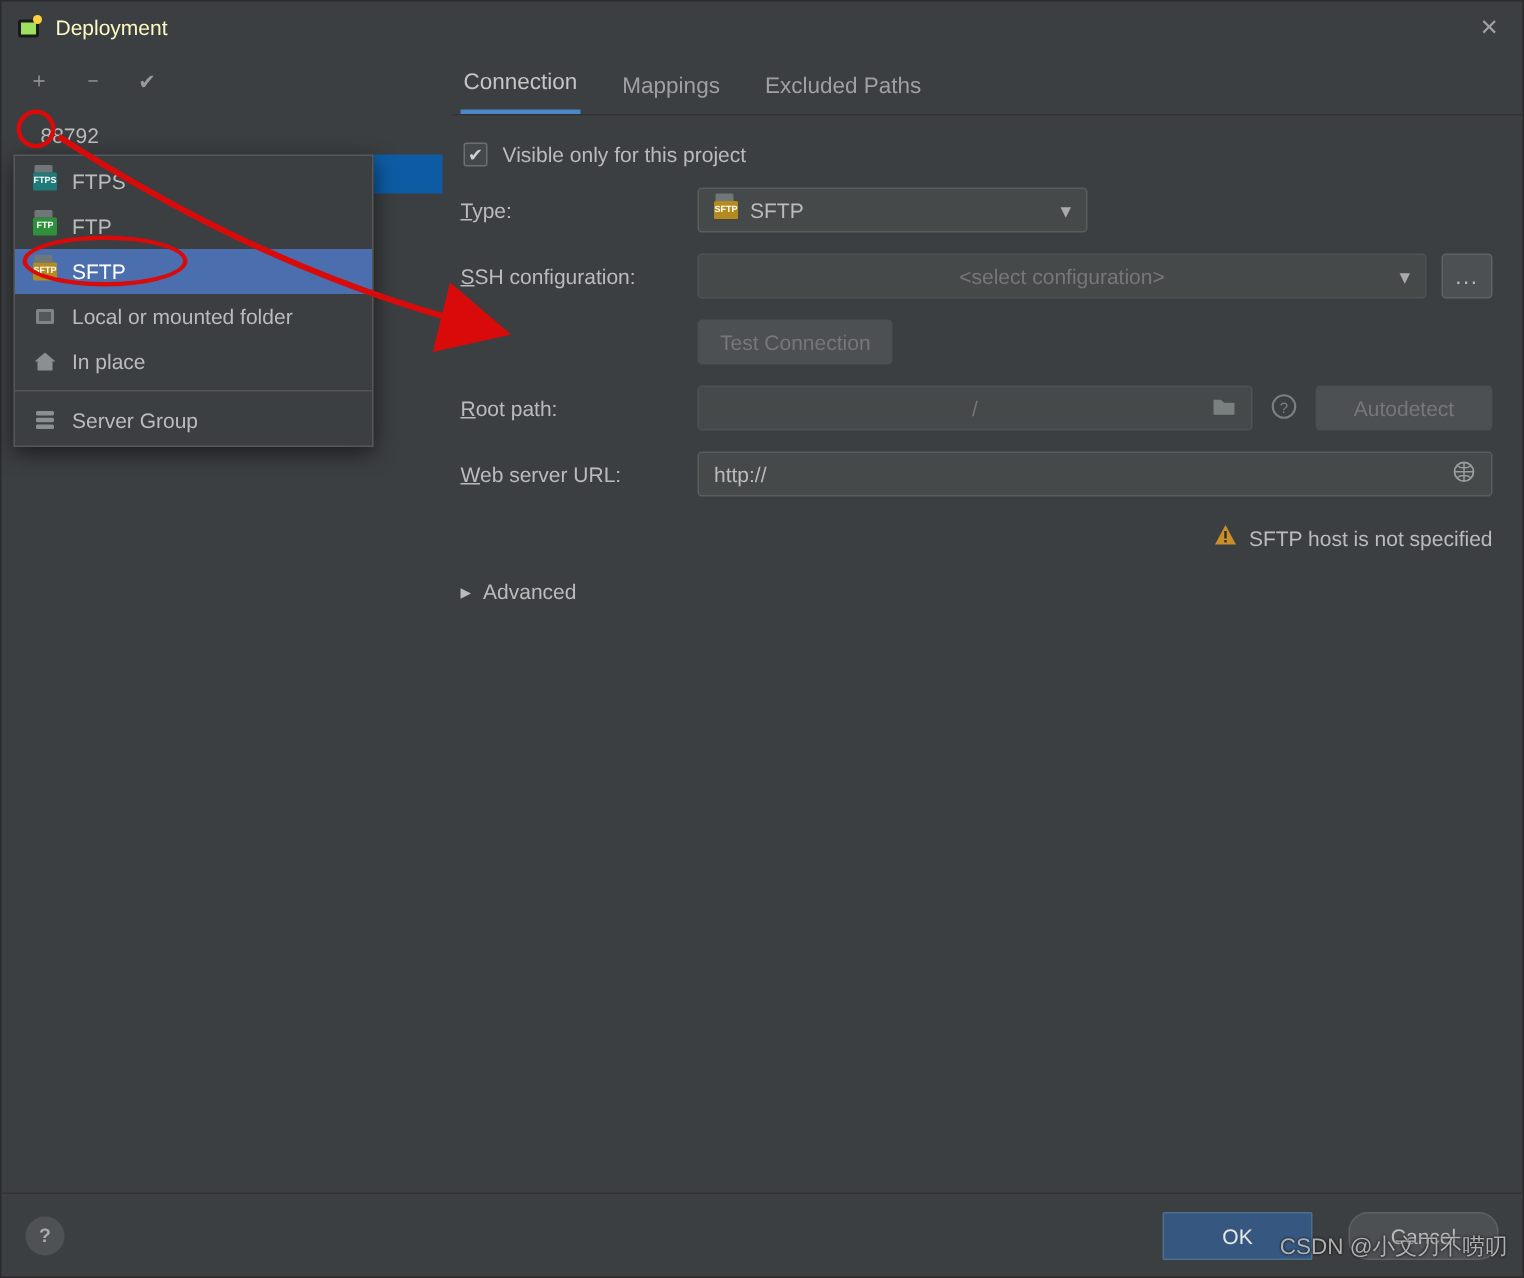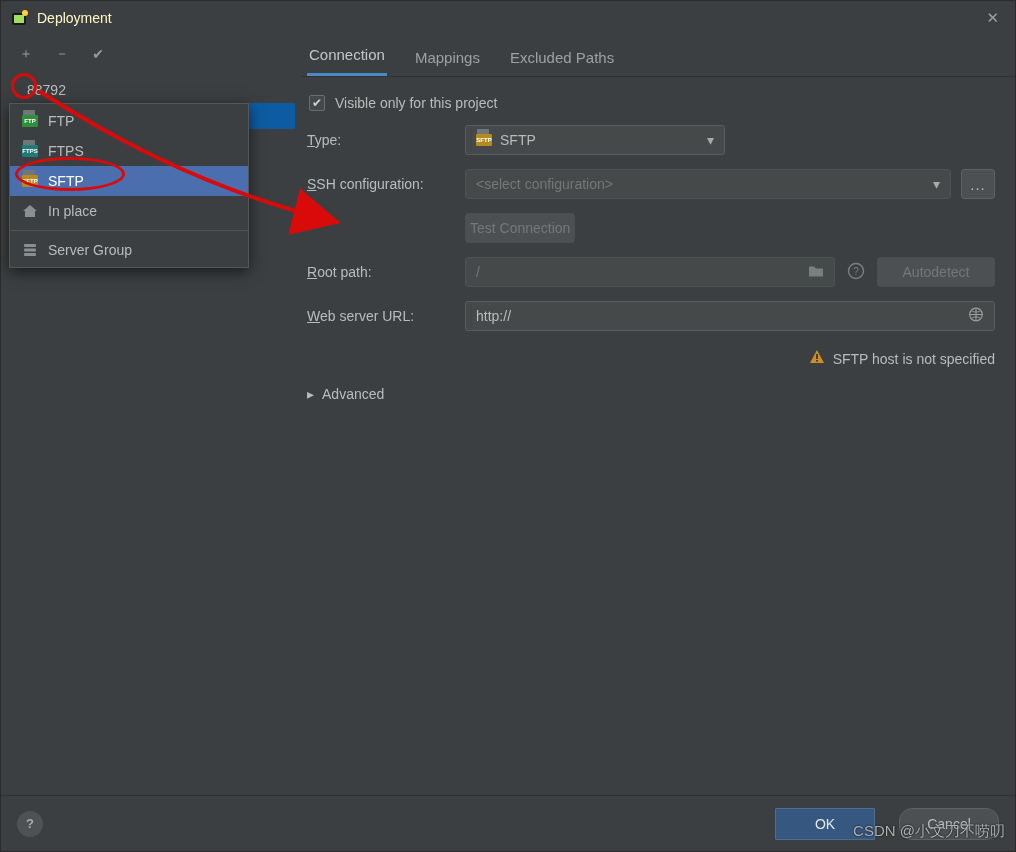--- a/index.html
+++ b/index.html
@@ -78,25 +78,25 @@
   }
   .row { display:flex; align-items:center; gap: 10px;}
   .row .label { width: 148px; color:#bbb; text-align:left; }
   .row .label .u { text-decoration: underline; }
   .input, .select {
     background:#45494a; border:1px solid #5a5d5e; color:#bbb;
     height: 30px; border-radius:3px; padding: 0 10px;
     display:flex; align-items:center; flex:1;
     position:relative;
   }
-  .input.disabled, .select.disabled { color:#777; border-color:#4e5254; }
+  .input.disabled, .select.disabled { color:#777; border-color:#4e5254;justify-content:center; }
   .select .caret { position:absolute; right:10px; top:50%; transform:translateY(-50%); color:#aaa;}
   .btn {
     background:#4c5052; border:1px solid #5e6264; color:#bbb;
-    height:30px; border-radius:3px; padding:0 4px; cursor:pointer;
+    height:30px; border-radius:3px; padding:0 14px; cursor:pointer;
     display:inline-flex; align-items:center; justify-content:center;
   }
   .btn.muted { color:#777; border-color:#4b4f51;}
   .checkbox-row { display:flex; align-items:center; gap:10px; padding-left:2px;}
   .chk {
     width:16px;height:16px;border:1px solid #6e6e6e;border-radius:2px;
     display:flex;align-items:center;justify-content:center;background:#43494a;color:#d0d0d0;font-size:12px;
   }
   .small-btn { width:34px; padding:0; justify-content:center; font-size:15px; letter-spacing:1px;}
   .icon-right { position:absolute; right:10px; top:50%; transform:translateY(-50%); color:#888; }
@@ -277,35 +277,44 @@
           <span>▸</span>
           <span>Advanced</span>
         </div>
 
       </div>
     </div>
 
     <div class="popup">
       <div class="pitem">
         <span class="picon">
+            <span class="proto-badge" style="background:#1f7a7a;">FTPS</span>
+          </span>
+        <span>FTPS</span>
+      </div>
+      <div class="pitem">
+        <span class="picon">
             <span class="proto-badge" style="background:#2f8f3a;">FTP</span>
           </span>
         <span>FTP</span>
       </div>
-      <div class="pitem">
-        <span class="picon">
-            <span class="proto-badge" style="background:#1f7a7a;">FTPS</span>
-          </span>
-        <span>FTPS</span>
-      </div>
       <div class="pitem sel">
         <span class="picon">
             <span class="proto-badge" style="background:#b58a1e;">SFTP</span>
           </span>
         <span>SFTP</span>
+      </div>
+      <div class="pitem">
+        <span class="picon">
+          <svg width="16" height="14" viewBox="0 0 16 14">
+              <rect x="2" y="2" width="12" height="10" rx="1" fill="#7f8487"></rect>
+              <rect x="4" y="4" width="8" height="6" fill="#53585a"></rect>
+            </svg>
+        </span>
+        <span>Local or mounted folder</span>
       </div>
       <div class="pitem">
         <span class="picon">
           <svg width="16" height="14" viewBox="0 0 16 14">
               <path d="M8 1l7 6h-2v6H3V7H1z" fill="#8a8f91"></path>
             </svg>
         </span>
         <span>In place</span>
       </div>
       <div class="sep"></div>

